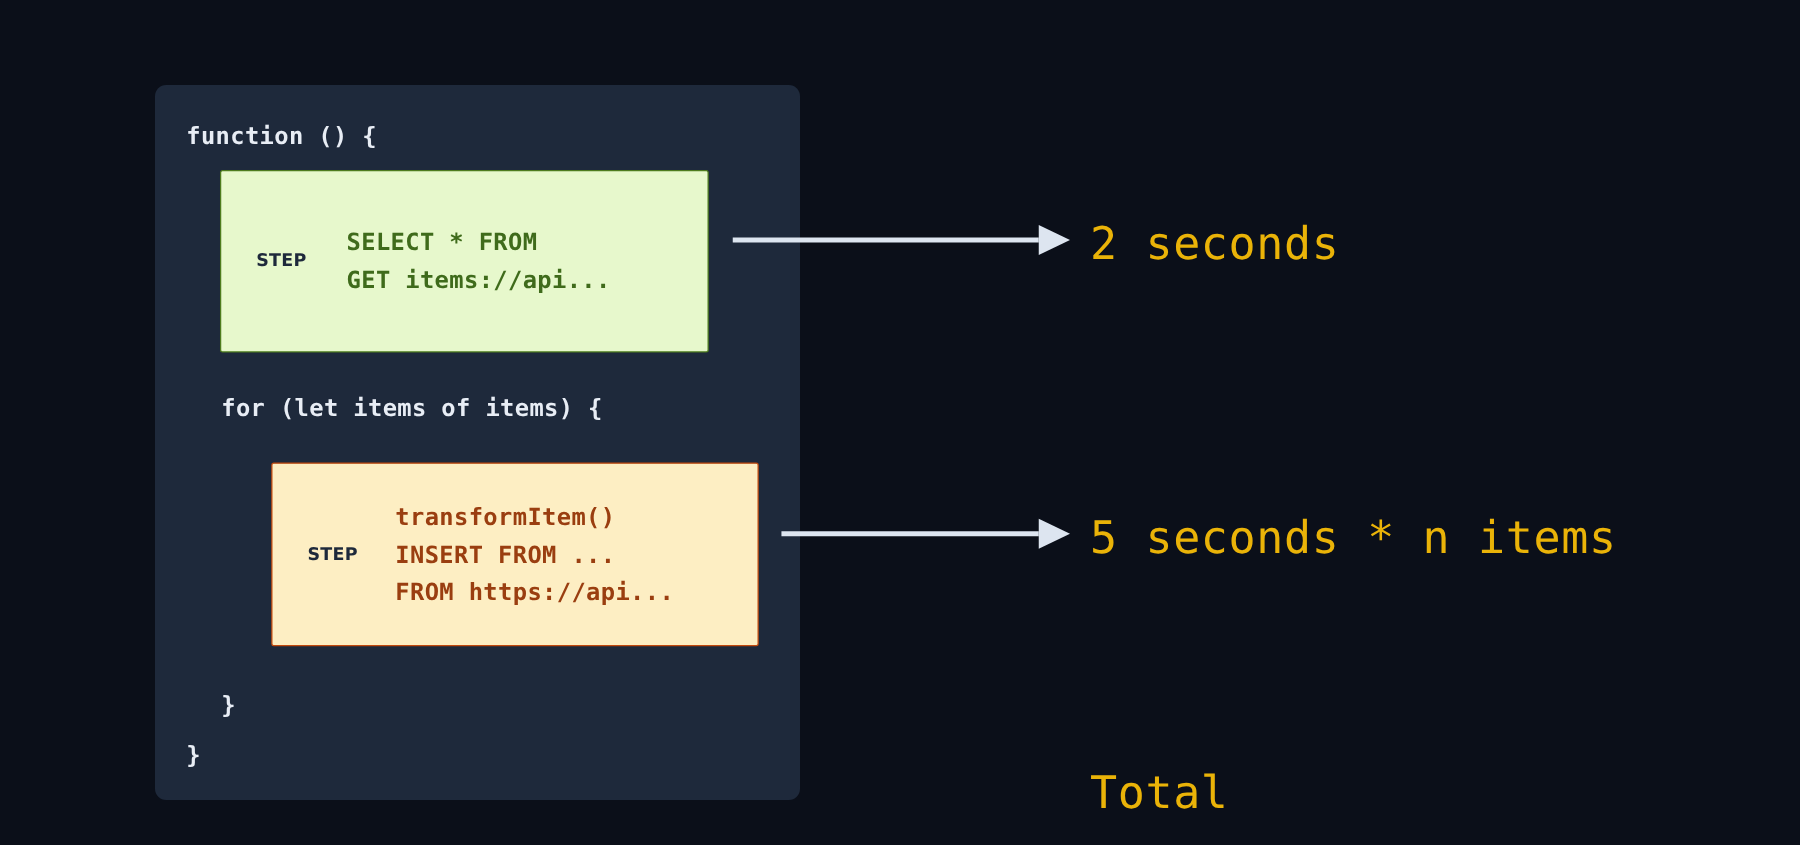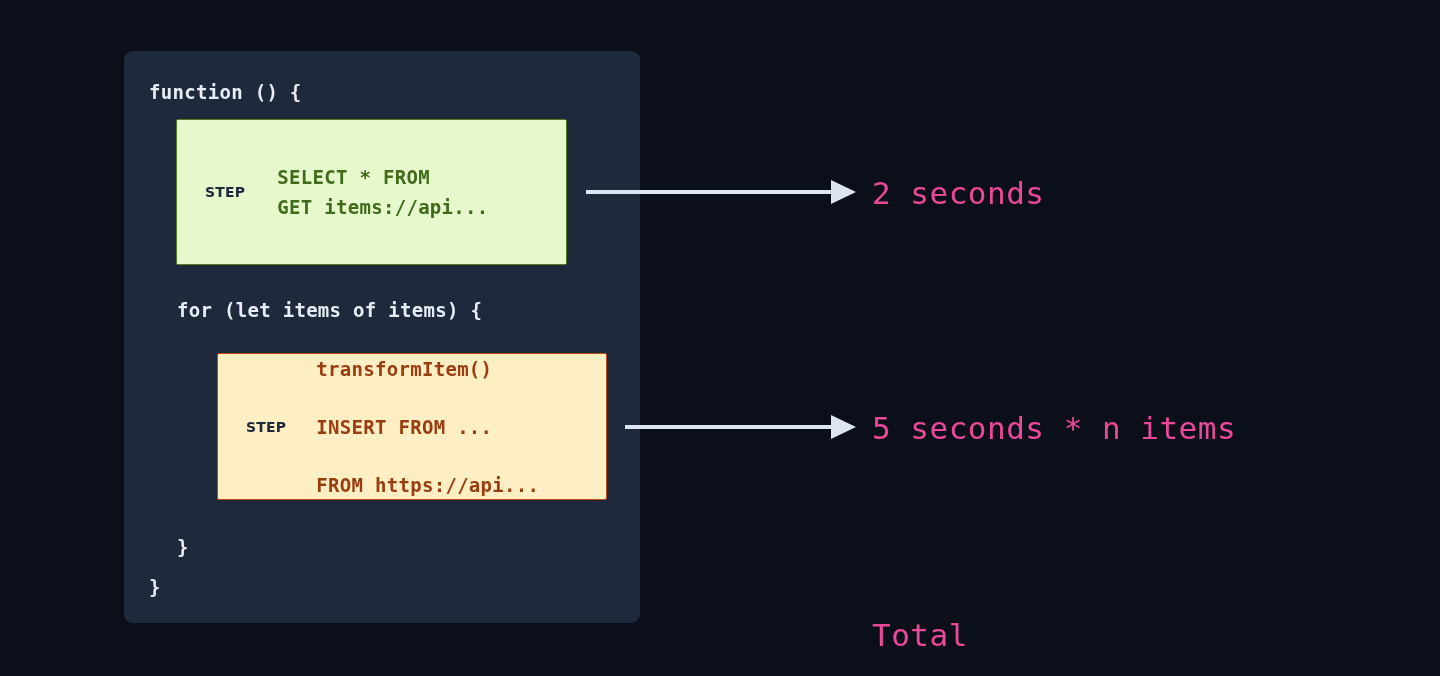--- a/index.html
+++ b/index.html
@@ -17,21 +17,21 @@
   .canvas {
     position: absolute;
     inset: 0;
     background: #0b0f19;
   }
 
   
   .code-panel {
     position: absolute;
     left: 124px;
-    top: 51px;
+    top: 68px;
     width: 516px;
     height: 572px;
     background: #1e293b;
     border-radius: 9px;
   }
   .code-line {
     position: absolute;
     font-family: "DejaVu Sans Mono", monospace;
     font-size: 19px;
     font-weight: 700;
@@ -85,37 +85,37 @@
     flex-direction: column;
     justify-content: flex-start;
     white-space: pre;
     font-family: "DejaVu Sans Mono", monospace;
     font-size: 19px;
     font-weight: 700;
     letter-spacing: 0.3px;
     line-height: 30px;
   }
   .step-box.green  .step-lines { margin-left: 32px; color: #3f6b1b; }
-  .step-box.orange .step-lines { margin-left: 30px; color: #9a3e10; gap: 28px; }
+  .step-box.orange .step-lines { margin-left: 30px; color: #9a3e10; }
 
   
   .arrow {
     position: absolute;
     height: 30px;
   }
   .arrow-1 { left: 586px; top: 177px; width: 270px; }
   .arrow-2 { left: 625px; top: 412px; width: 231px; }
 
   
   .annot {
     position: absolute;
     font-family: "DejaVu Sans Mono", monospace;
-    font-size: 31px;
+    font-size: 36px;
     font-weight: 400;
-    color: #ec4899;
+    color: #eab308;
     letter-spacing: 0.5px;
     white-space: pre;
   }
   .annot-1     { left: 872px; top: 175px; }
   .annot-2     { left: 872px; top: 410px; }
   .annot-total { left: 872px; top: 535px; line-height: 40px; }
 </style>
 </head>
 <body>
 

